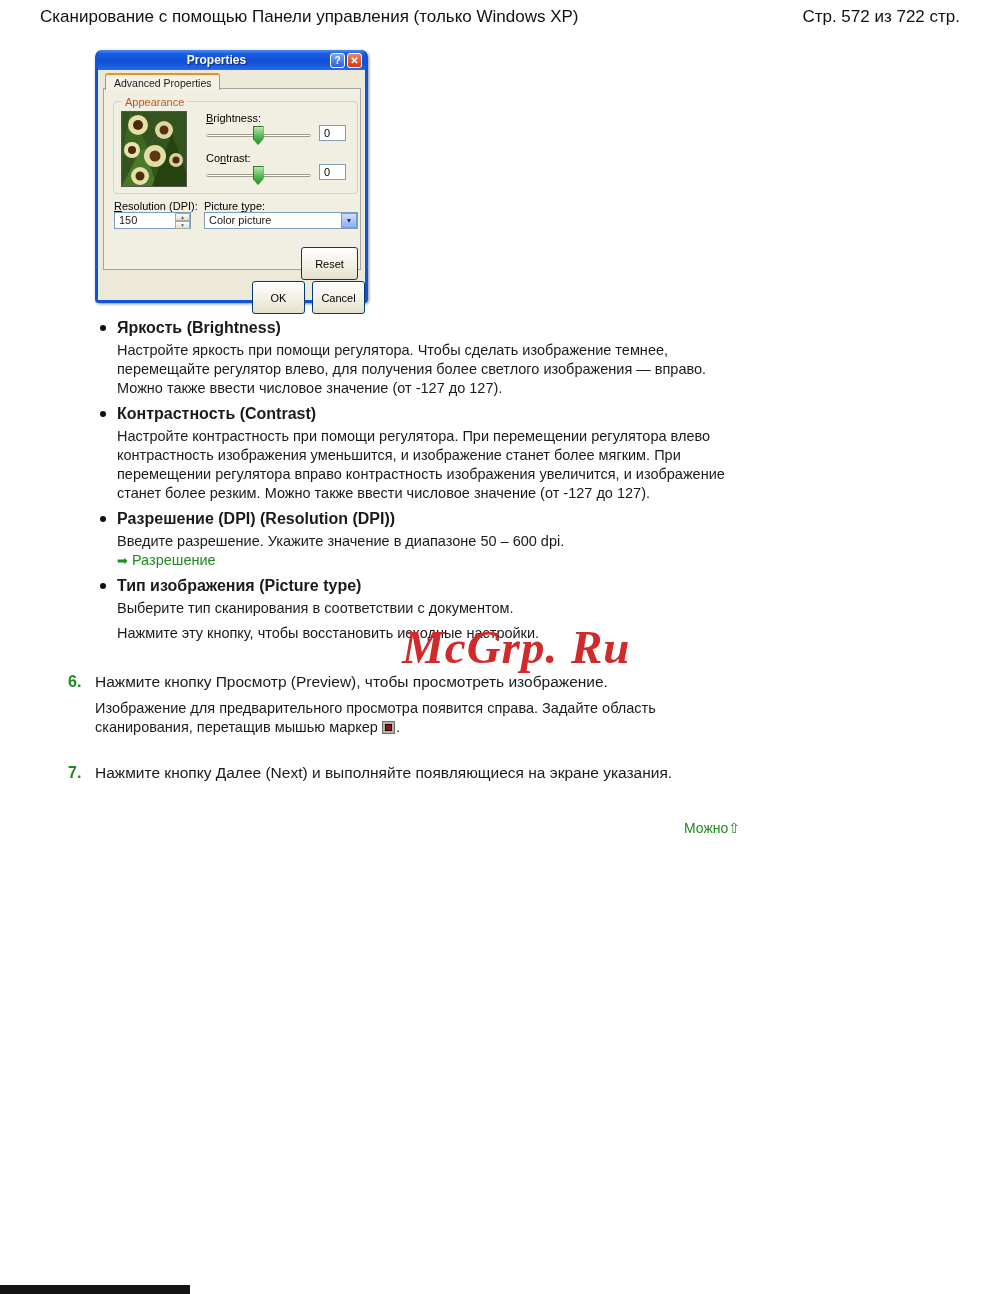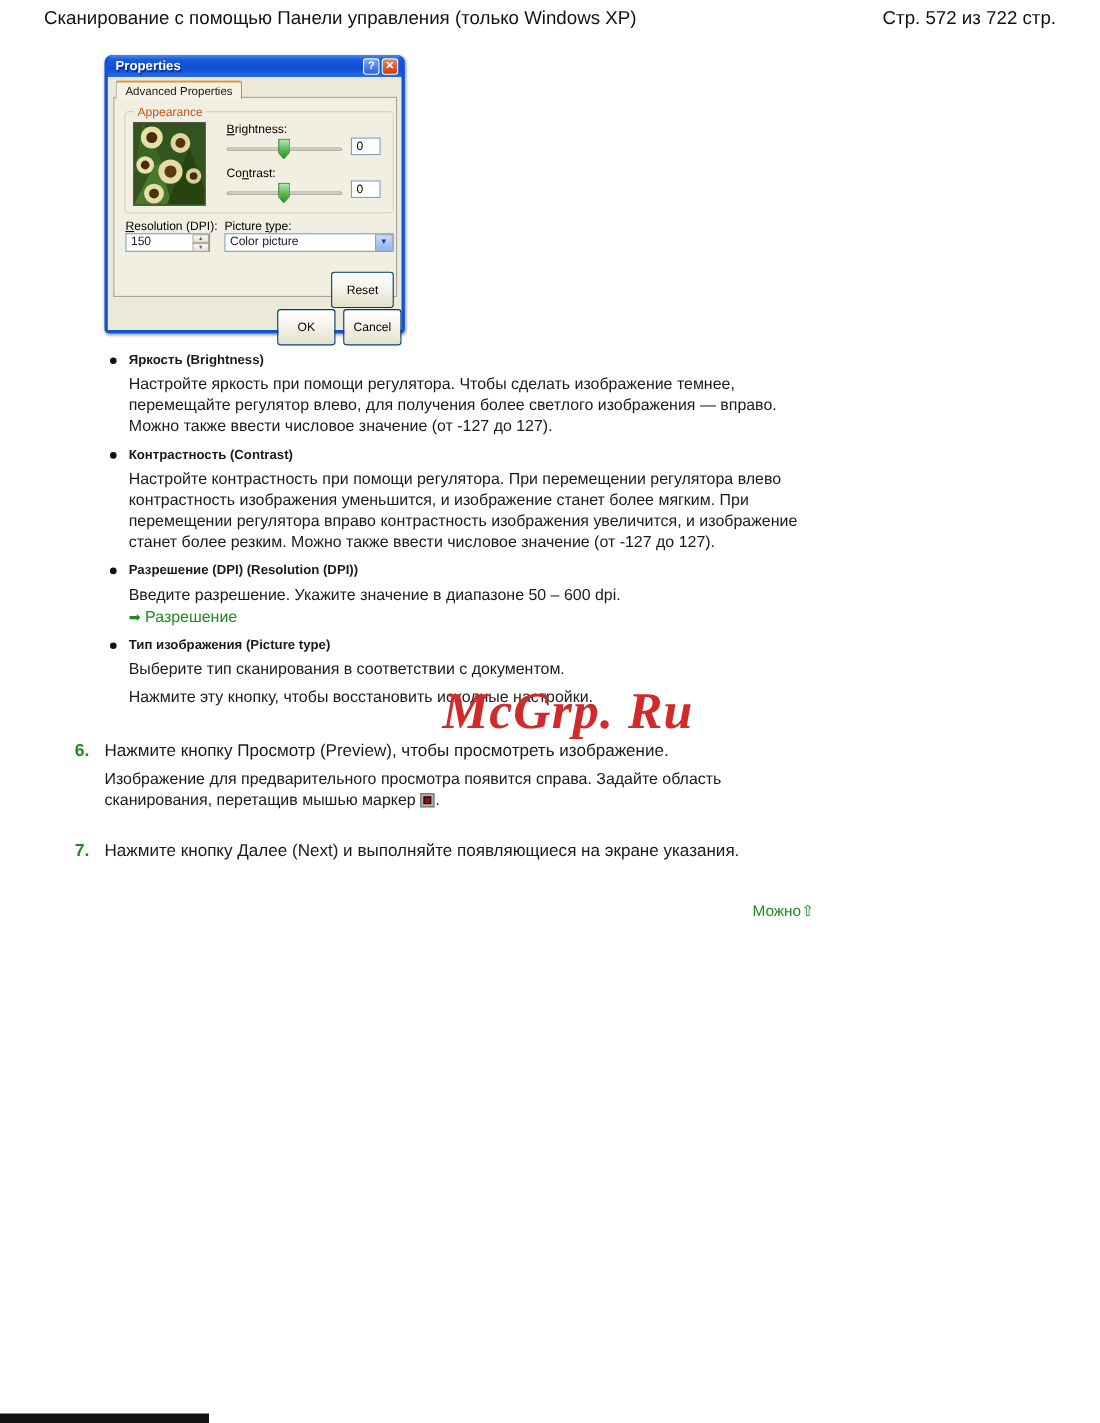--- a/index.html
+++ b/index.html
@@ -14,20 +14,21 @@
   
   .dialog-wrap { margin:22px 0 0 95px; }
   .xp-dialog {
     width:273px; height:253px; background:#0f54d7; border-radius:7px 7px 4px 4px;
     padding:0 3px 3px 3px; box-shadow:1px 1px 3px rgba(0,0,0,.45);
   }
   .titlebar {
     height:20px; border-radius:5px 5px 0 0; display:flex; align-items:center;
     background:linear-gradient(180deg,#4a8df0 0%,#1a5be0 20%,#0e4fd6 60%,#2a6be8 100%);
     padding:0 3px 0 7px;
+    text-align:center;
   }
   .titlebar .t { color:#fff; font-weight:bold; font-size:12px; flex:1;
                  text-shadow:1px 1px 1px #0a2d7a; }
   .tbtn { width:15px; height:15px; border:1px solid #fff; border-radius:3px;
           font-size:10px; font-weight:bold; color:#fff; display:flex;
           align-items:center; justify-content:center; margin-left:2px; }
   .tbtn.help { background:linear-gradient(180deg,#7aa7f5,#2a62d8); }
   .tbtn.close { background:linear-gradient(180deg,#ec8262,#cf3a12); }
   .dlg-body { position:relative; width:267px; height:230px; background:#ece9d8; }
   .dlg-body, .dlg-body * { font-size:11px; }
@@ -72,21 +73,21 @@
            border:1px solid #7f9db9; color:#15338c; font-size:7px;
            display:flex; align-items:center; justify-content:center; }
   .xbtn { position:absolute; height:33px; border:1px solid #003c74; border-radius:3px;
           background:linear-gradient(180deg,#fff,#f2f0e4 55%,#e3e0cc);
           display:flex; align-items:center; justify-content:center; color:#000; }
   
   .content { margin:15px 0 0 100px; width:660px; }
   .b-head { display:flex; align-items:flex-start; line-height:19px; margin-bottom:4px; }
   .b-head .dot { width:6px; height:6px; border-radius:50%; background:#111;
                  margin:7px 11px 0 0; flex:none; }
-  .b-head .bt { font-weight:bold; font-size:12px; }
+  .b-head .bt { font-weight:bold; font-size:16px; }
   .b-para { margin:0 0 6px 17px; width:630px; font-size:14.5px; line-height:19px; }
   .linkrow { margin:0 0 6px 17px; line-height:19px; font-size:14.5px; }
   .green { color:#1e8c1e; }
   .linkrow .ar { font-size:13px; margin-right:4px; }
   a.glink { color:#1e8c1e; text-decoration:none; cursor:pointer; }
   
   .steps { margin:28px 0 0 68px; }
   .step { display:flex; line-height:21px; font-size:15.5px; }
   .step .num { width:27px; color:#1e8c1e; font-weight:bold; font-size:16px; flex:none; }
   .step-para { margin:7px 0 0 27px; width:595px; font-size:14.5px; line-height:19px; }

